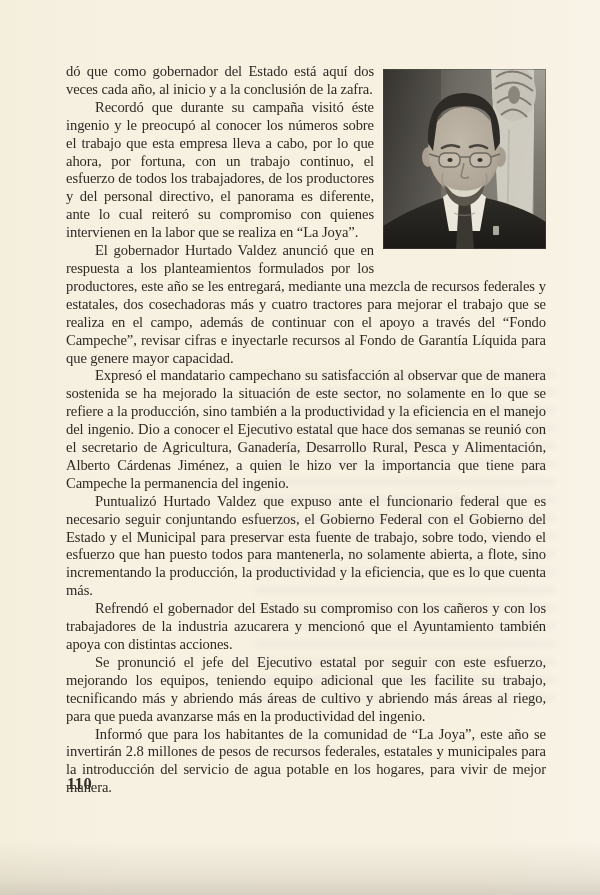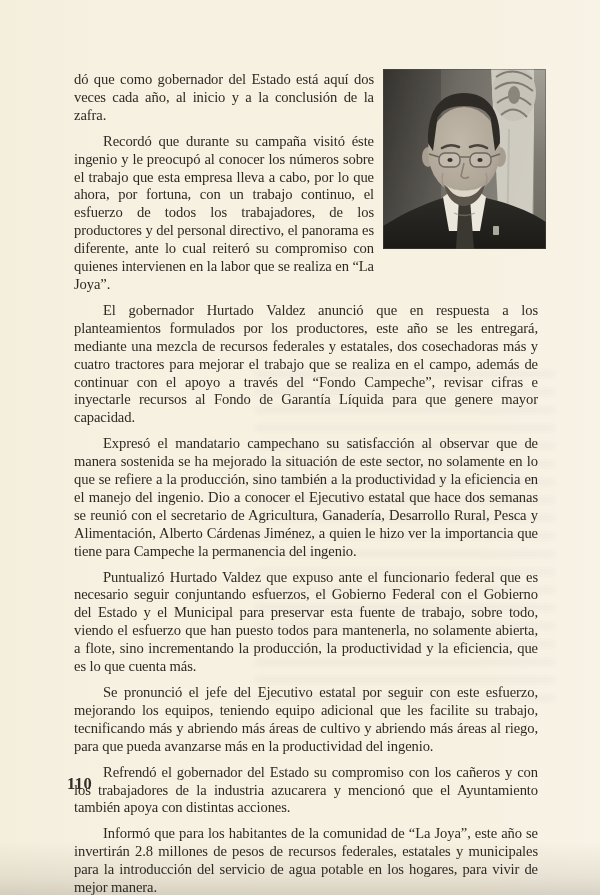--- a/index.html
+++ b/index.html
@@ -14,21 +14,21 @@
   .ghost {
     position:absolute; right:45px; top:370px; width:300px; height:340px;
     background:repeating-linear-gradient(180deg, rgba(115,125,145,0.045) 0px, rgba(115,125,145,0.045) 8px, rgba(0,0,0,0) 8px, rgba(0,0,0,0) 18px);
     filter:blur(2px); pointer-events:none;
   }
   .text-block {
     position:absolute; left:66px; top:63px; width:480px;
     font-size:14.6px; line-height:17.9px; color:#2e2a23;
     text-align:justify; letter-spacing:-0.1px;
   }
-  .text-block p { margin:8px; text-indent:29px; hyphens:auto; -webkit-hyphens:auto; }
+  .text-block p { margin:0; text-indent:29px; hyphens:auto; -webkit-hyphens:auto; }
   .text-block p.first { text-indent:0; }
   .photo-frame {
     float:right; width:163px; height:180px; margin:6px 0 15px 9px;
     background:#87847d; box-shadow:0 0 0 1px rgba(70,66,58,0.35) inset;
   }
   .photo-frame svg { display:block; width:100%; height:100%; }
   .pagenum {
     position:absolute; left:67px; top:774px;
     font-size:16.5px; font-weight:bold; color:#332f28; letter-spacing:0.5px;
   }
@@ -124,19 +124,19 @@
 
         <rect x="0.5" y="0.5" width="162" height="179" fill="none" stroke="#514e47" stroke-opacity="0.45"></rect>
       </svg>
     </div>
 
     <p class="first">dó que como gobernador del Estado está aquí dos veces cada año, al inicio y a la conclusión de la zafra.</p>
     <p>Recordó que durante su campaña visitó éste ingenio y le preocupó al conocer los números sobre el trabajo que esta empresa lleva a cabo, por lo que ahora, por fortuna, con un trabajo continuo, el esfuerzo de todos los trabajadores, de los productores y del personal directivo, el panorama es diferente, ante lo cual reiteró su compromiso con quienes intervienen en la labor que se realiza en “La Joya”.</p>
     <p>El gobernador Hurtado Valdez anunció que en respuesta a los planteamientos formulados por los productores, este año se les entregará, mediante una mezcla de recursos federales y estatales, dos cosechadoras más y cuatro tractores para mejorar el trabajo que se realiza en el campo, además de continuar con el apoyo a través del “Fondo Campeche”, revisar cifras e inyectarle recursos al Fondo de Garantía Líquida para que genere mayor capacidad.</p>
     <p>Expresó el mandatario campechano su satisfacción al observar que de manera sostenida se ha mejorado la situación de este sector, no solamente en lo que se refiere a la producción, sino también a la productividad y la eficiencia en el manejo del ingenio. Dio a conocer el Ejecutivo estatal que hace dos semanas se reunió con el secretario de Agricultura, Ganadería, Desarrollo Rural, Pesca y Alimentación, Alberto Cárdenas Jiménez, a quien le hizo ver la importancia que tiene para Campeche la permanencia del ingenio.</p>
     <p>Puntualizó Hurtado Valdez que expuso ante el funcionario federal que es necesario seguir conjuntando esfuerzos, el Gobierno Federal con el Gobierno del Estado y el Municipal para preservar esta fuente de trabajo, sobre todo, viendo el esfuerzo que han puesto todos para mantenerla, no solamente abierta, a flote, sino incrementando la producción, la productividad y la eficiencia, que es lo que cuenta más.</p>
+    <p>Refrendó el gobernador del Estado su compromiso con los cañeros y con los trabajadores de la industria azucarera y mencionó que el Ayuntamiento también apoya con distintas acciones.</p>
     <p>Se pronunció el jefe del Ejecutivo estatal por seguir con este esfuerzo, mejorando los equipos, teniendo equipo adicional que les facilite su trabajo, tecnificando más y abriendo más áreas de cultivo y abriendo más áreas al riego, para que pueda avanzarse más en la productividad del ingenio.</p>
-    <p>Refrendó el gobernador del Estado su compromiso con los cañeros y con los trabajadores de la industria azucarera y mencionó que el Ayuntamiento también apoya con distintas acciones.</p>
     <p>Informó que para los habitantes de la comunidad de “La Joya”, este año se invertirán 2.8 millones de pesos de recursos federales, estatales y municipales para la introducción del servicio de agua potable en los hogares, para vivir de mejor manera.</p>
   </div>
 
   <div class="pagenum">110</div>
 </div>
 
 </body></html>

